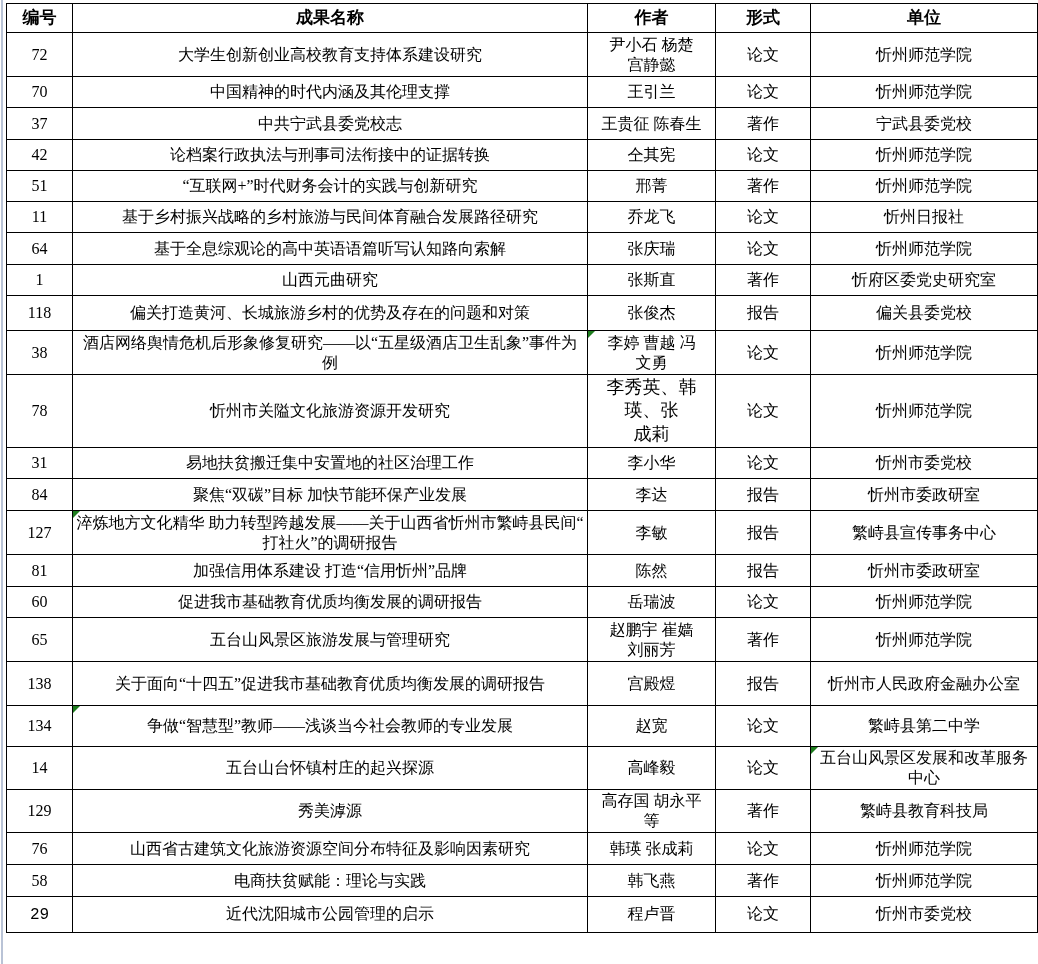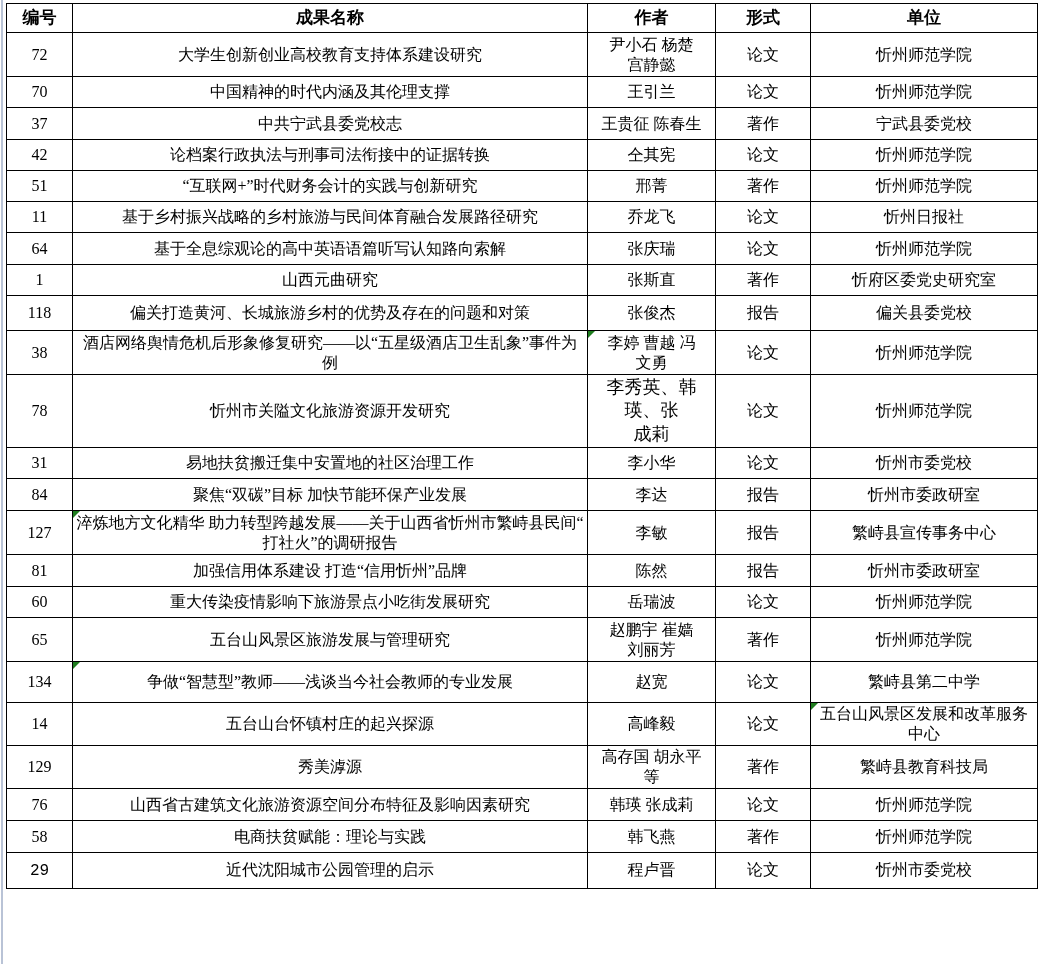--- a/index.html
+++ b/index.html
@@ -168,32 +168,39 @@
         </tr>
         <tr style="height: 32px;">
           <td>81</td>
           <td>加强信用体系建设 打造“信用忻州”品牌</td>
           <td>陈然</td>
           <td>报告</td>
           <td>忻州市委政研室</td>
         </tr>
         <tr style="height: 31px;">
           <td>60</td>
-          <td>重大传染疫情影响下旅游景点小吃街发展研究</td>
+          <td>促进我市基础教育优质均衡发展的调研报告</td>
           <td>岳瑞波</td>
           <td>论文</td>
           <td>忻州师范学院</td>
         </tr>
         <tr style="height: 44px;">
           <td>65</td>
           <td>五台山风景区旅游发展与管理研究</td>
           <td>赵鹏宇 崔嫱
 刘丽芳</td>
           <td>著作</td>
           <td>忻州师范学院</td>
+        </tr>
+        <tr style="height: 44px;">
+          <td>138</td>
+          <td>关于面向“十四五”促进我市基础教育优质均衡发展的调研报告</td>
+          <td>宫殿煜</td>
+          <td>报告</td>
+          <td>忻州市人民政府金融办公室</td>
         </tr>
         <tr style="height: 41px;">
           <td>134</td>
           <td>争做“智慧型”教师——浅谈当今社会教师的专业发展<span class="flag" style="border-top-color: rgb(30, 125, 30);"></span></td>
           <td>赵宽</td>
           <td>论文</td>
           <td>繁峙县第二中学</td>
         </tr>
         <tr style="height: 43px;">
           <td>14</td>

